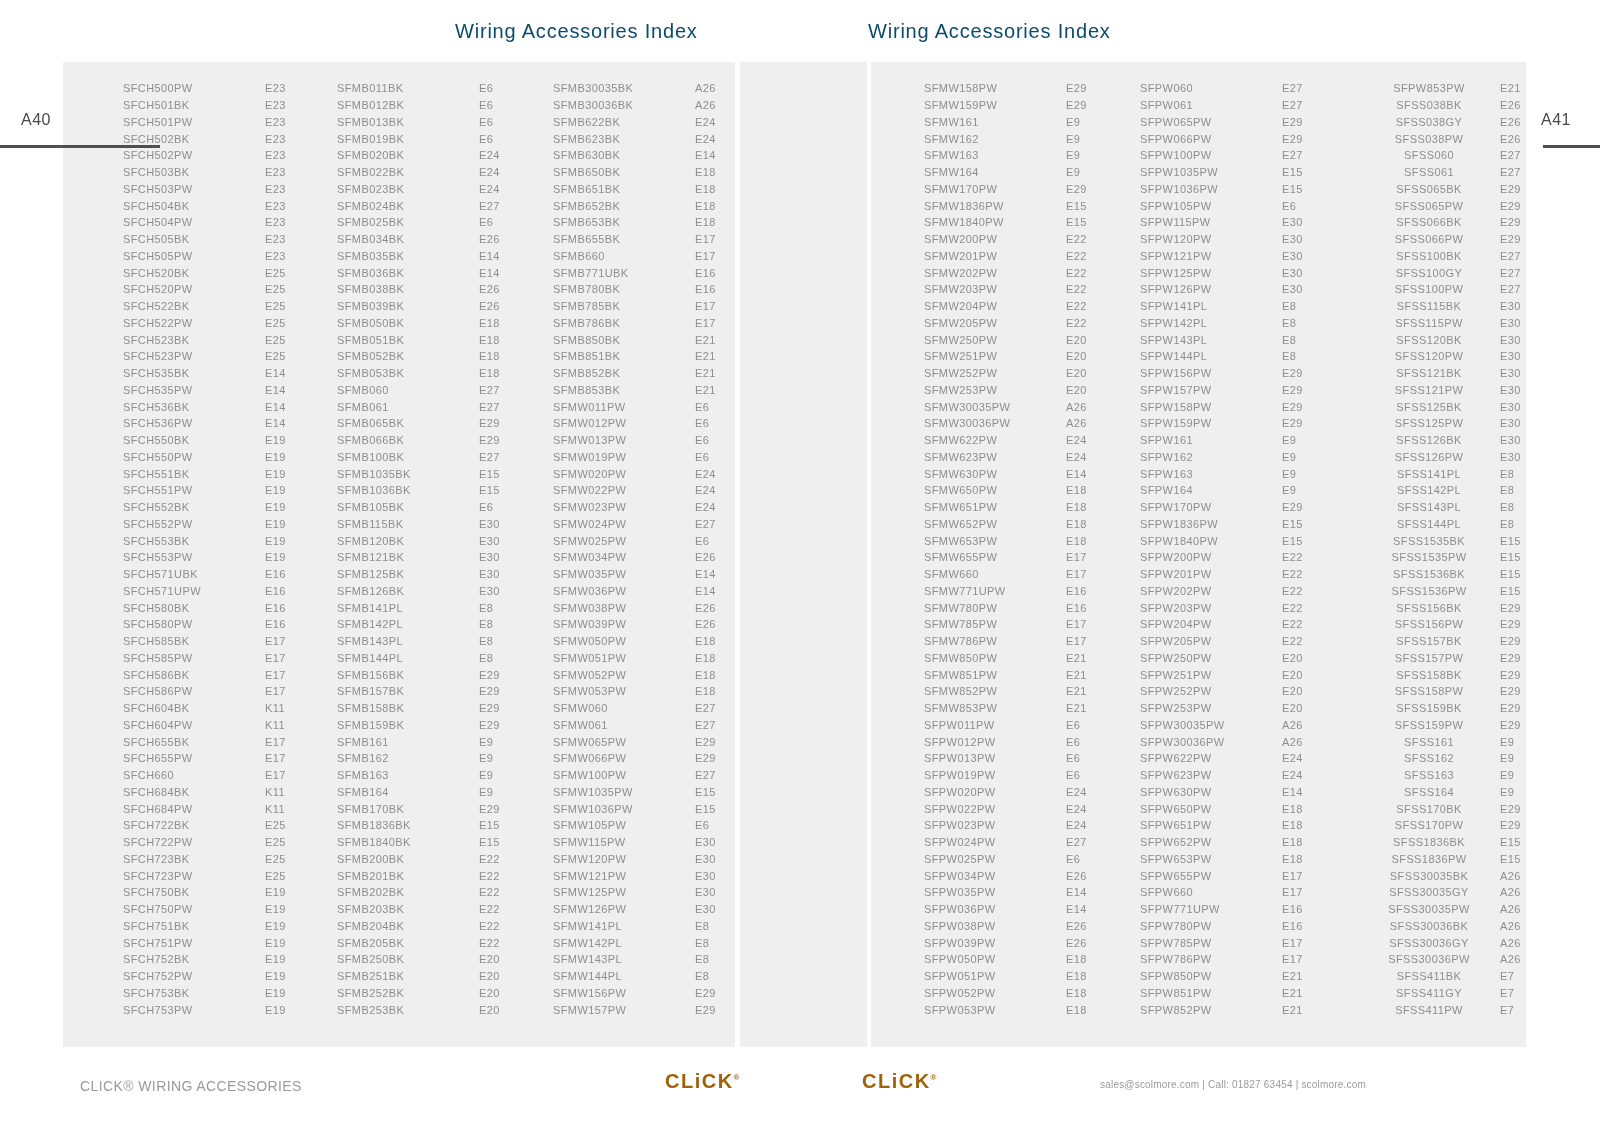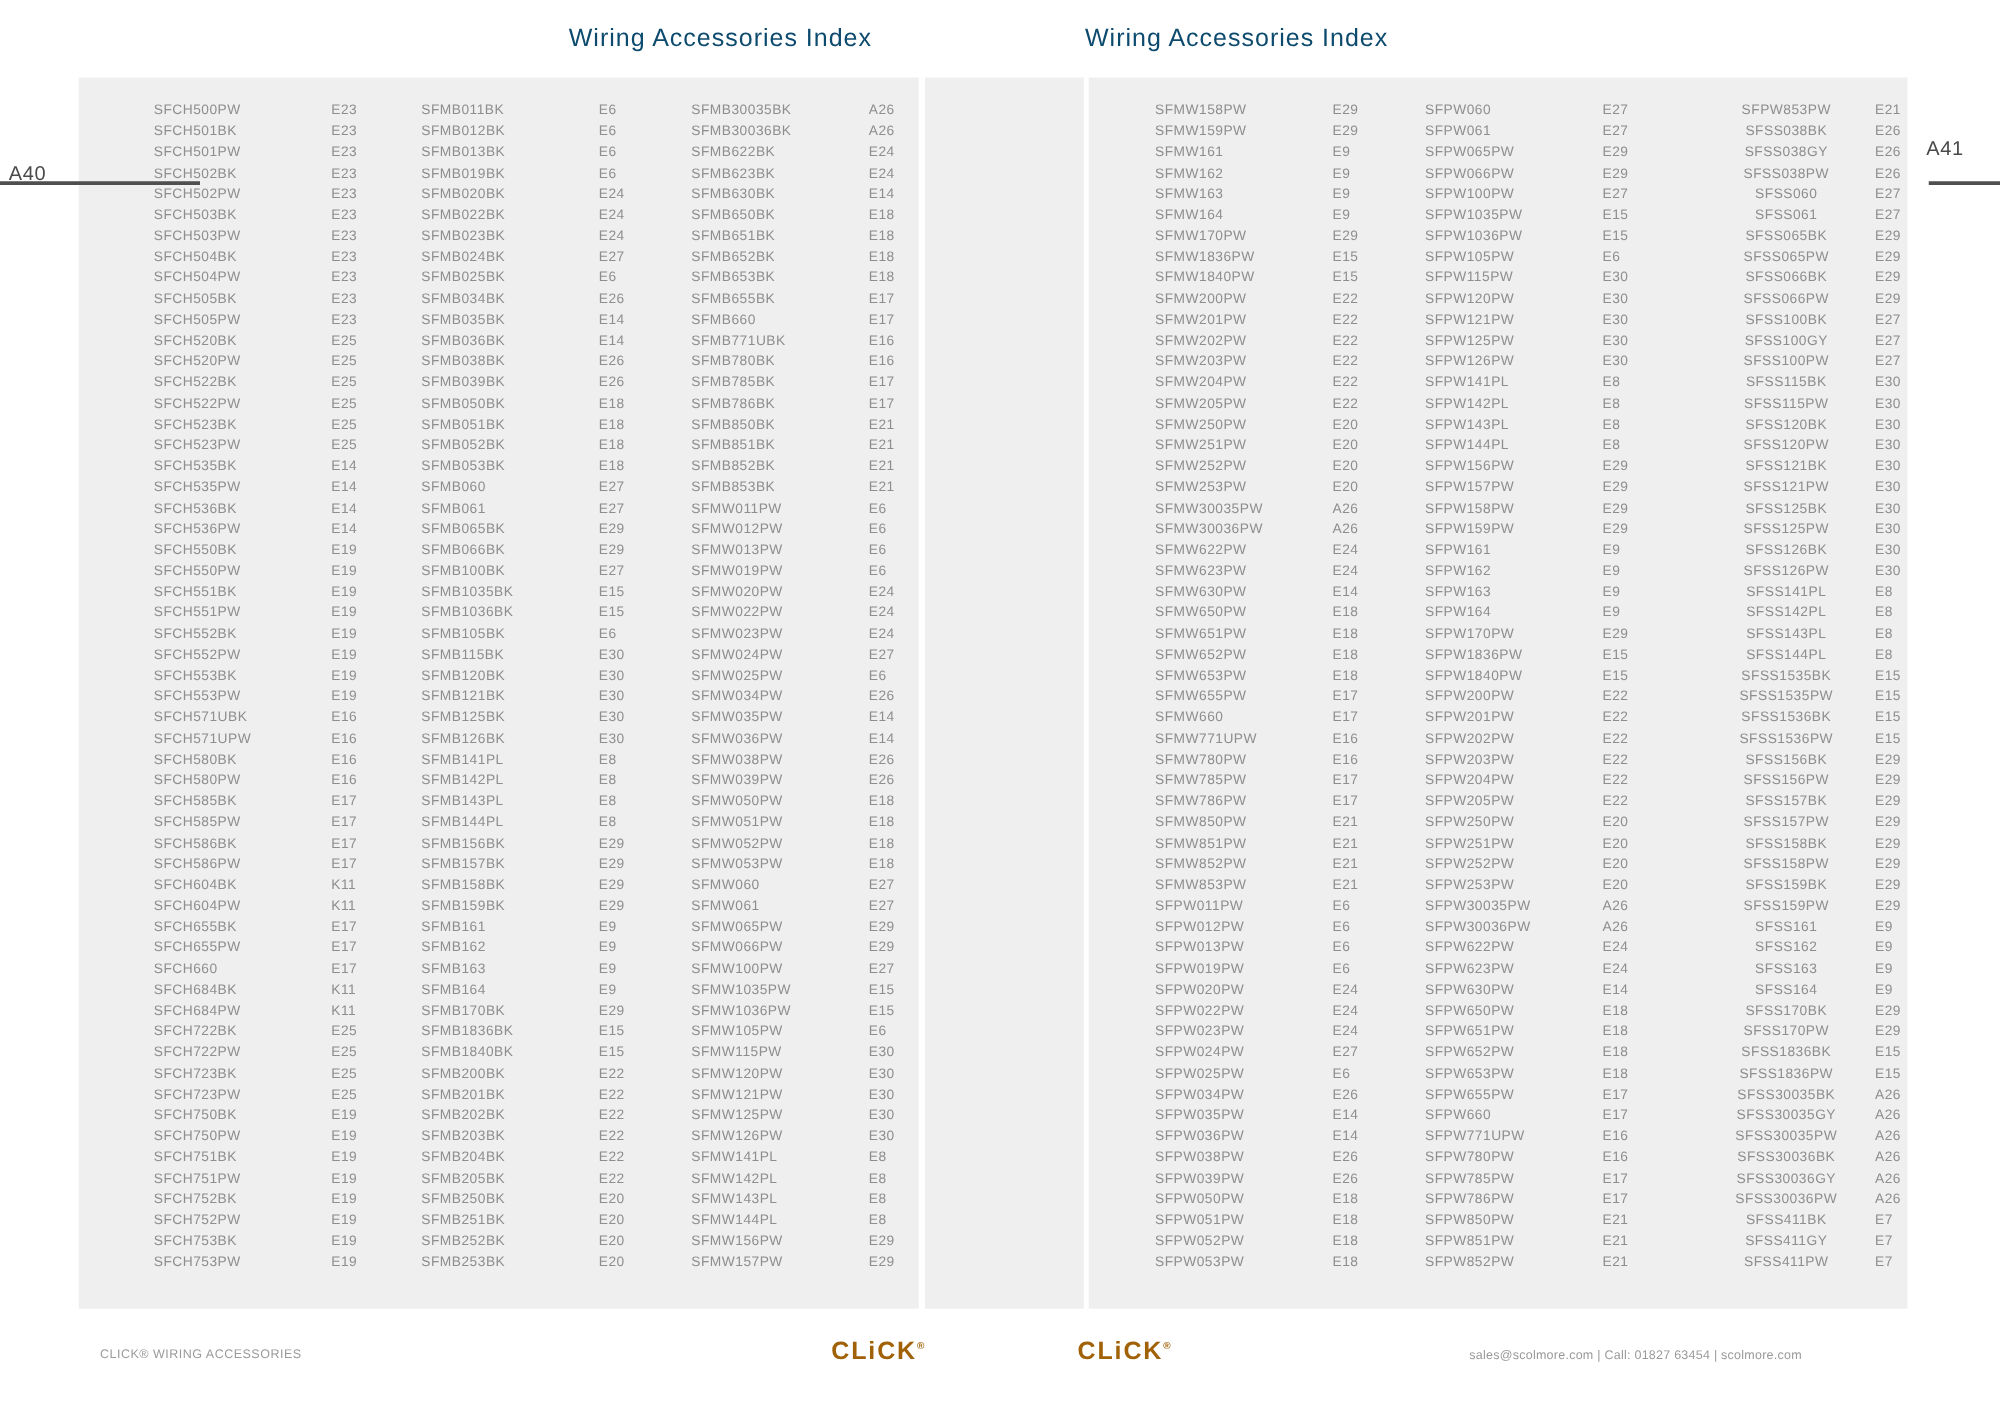--- a/index.html
+++ b/index.html
@@ -23,21 +23,21 @@
     background:#efefef;
   }
   #panel-left   { left:63px;  width:672px; }
   #panel-gutter { left:740px; width:127px; }
   #panel-right  { left:871px; width:655px; }
 
   .tab {
     position:absolute; top:111px;
     font-size:16px; color:#4a4a4a; letter-spacing:0.5px;
   }
-  #tab-left  { left:7px;margin-top:20px; }
+  #tab-left  { left:21px; }
   #tab-right { left:1541px; }
 
   .tab-rule {
     position:absolute; top:145px; height:3px;
     background:#4f4f4f;
   }
   #rule-left  { left:0;      width:160px; }
   #rule-right { left:1543px; width:57px;  }
 
   .index-column {
@@ -59,33 +59,33 @@
   
   #col-l1 { left:83px;   }
   #col-l2 { left:297px;  }
   #col-l3 { left:513px;  }
   #col-r1 { left:884px;  }
   #col-r2 { left:1100px; }
   #col-r3 { left:1318px;text-align:center; }
 
   .footer-brand {
     position:absolute; left:80px; top:1078px;
-    font-size:10px; color:#9a9a9a; letter-spacing:0.4px;
+    font-size:14px; color:#9a9a9a; letter-spacing:0.4px;
   }
   .logo {
     position:absolute; top:1070px;
     font-size:20px; font-weight:700; color:#a16207;
     letter-spacing:1.5px; white-space:nowrap;
   }
   #logo-left  { left:665px; }
   #logo-right { left:862px; }
   .logo .reg { font-size:8px; vertical-align:super; letter-spacing:0; }
   .footer-contact {
     position:absolute; left:1100px; top:1079px; width:417px;
-    text-align:center; font-size:10px; color:#9a9a9a; letter-spacing:0.2px;
+    text-align:left; font-size:10px; color:#9a9a9a; letter-spacing:0.2px;
     white-space:nowrap;
   }
 </style>
 </head>
 <body>
 
 <div class="panel" id="panel-left"></div>
 <div class="panel" id="panel-gutter"></div>
 <div class="panel" id="panel-right"></div>
 

